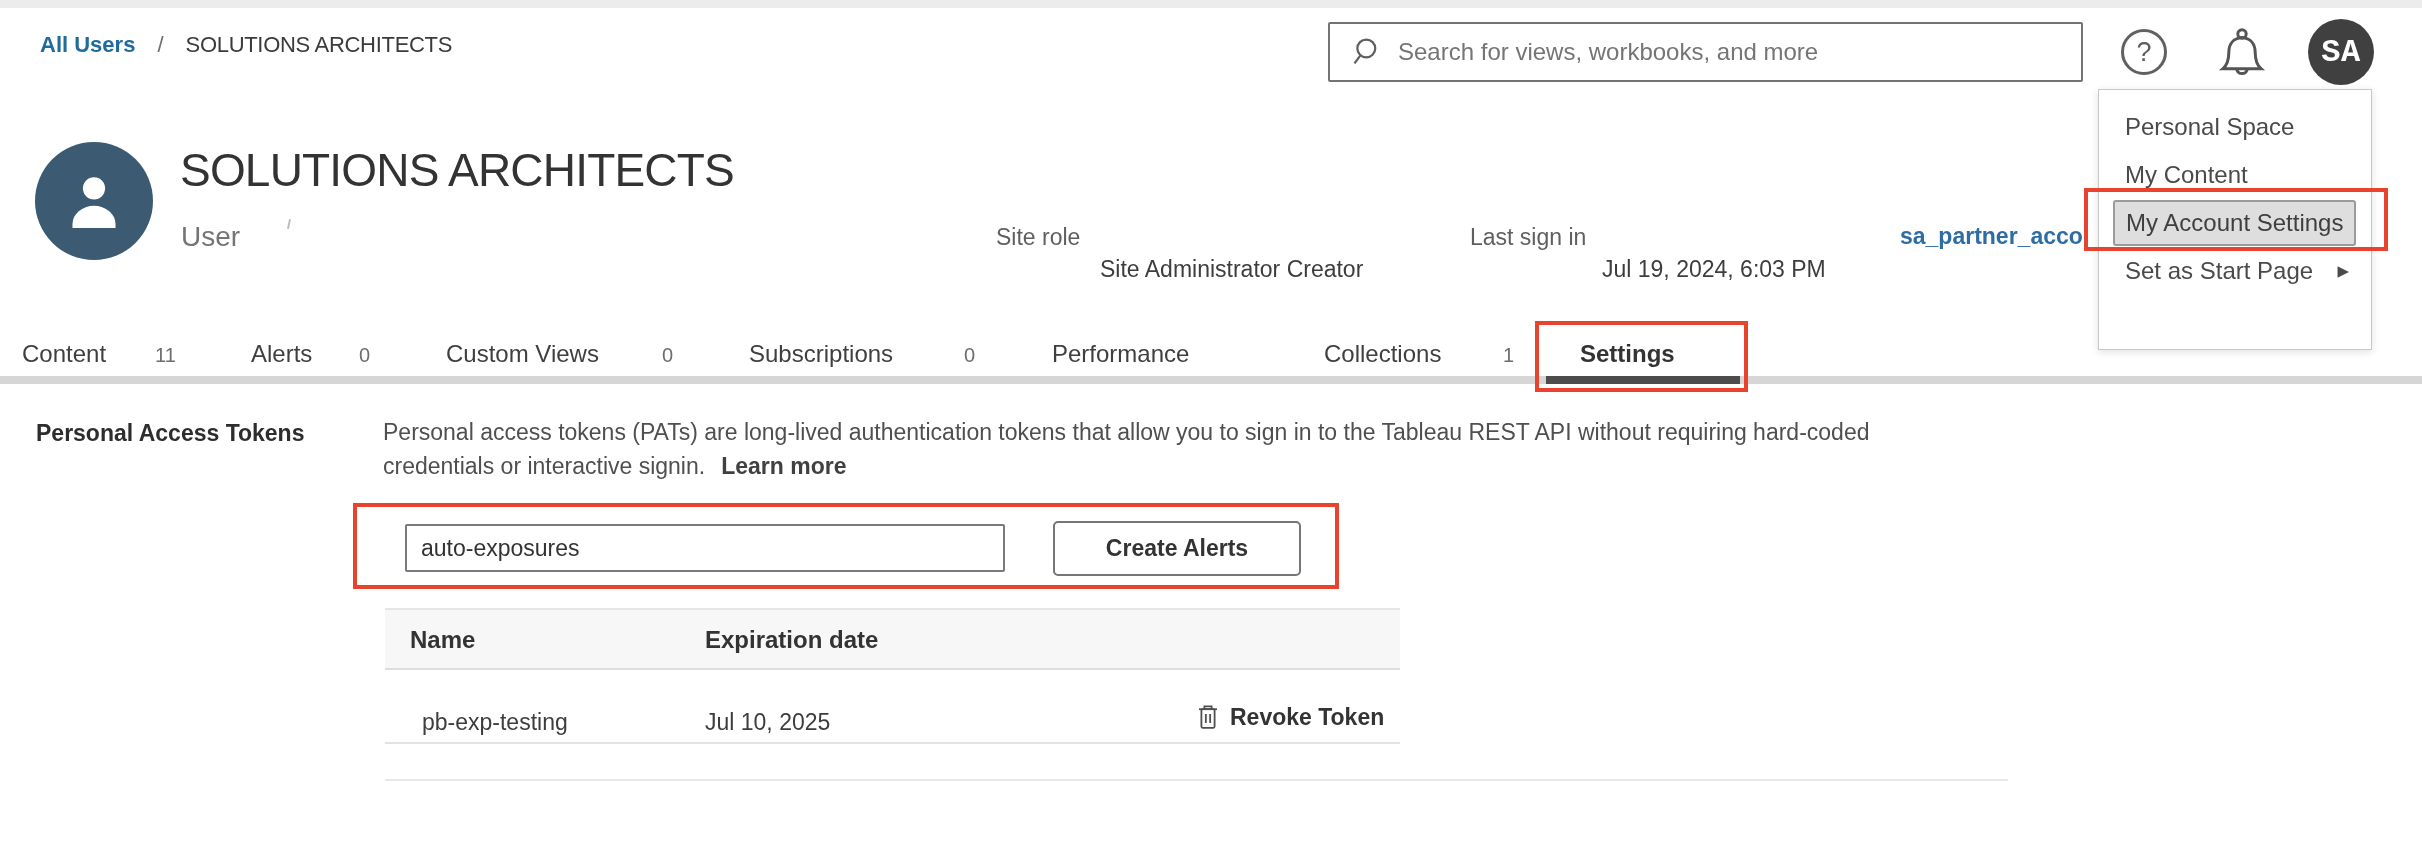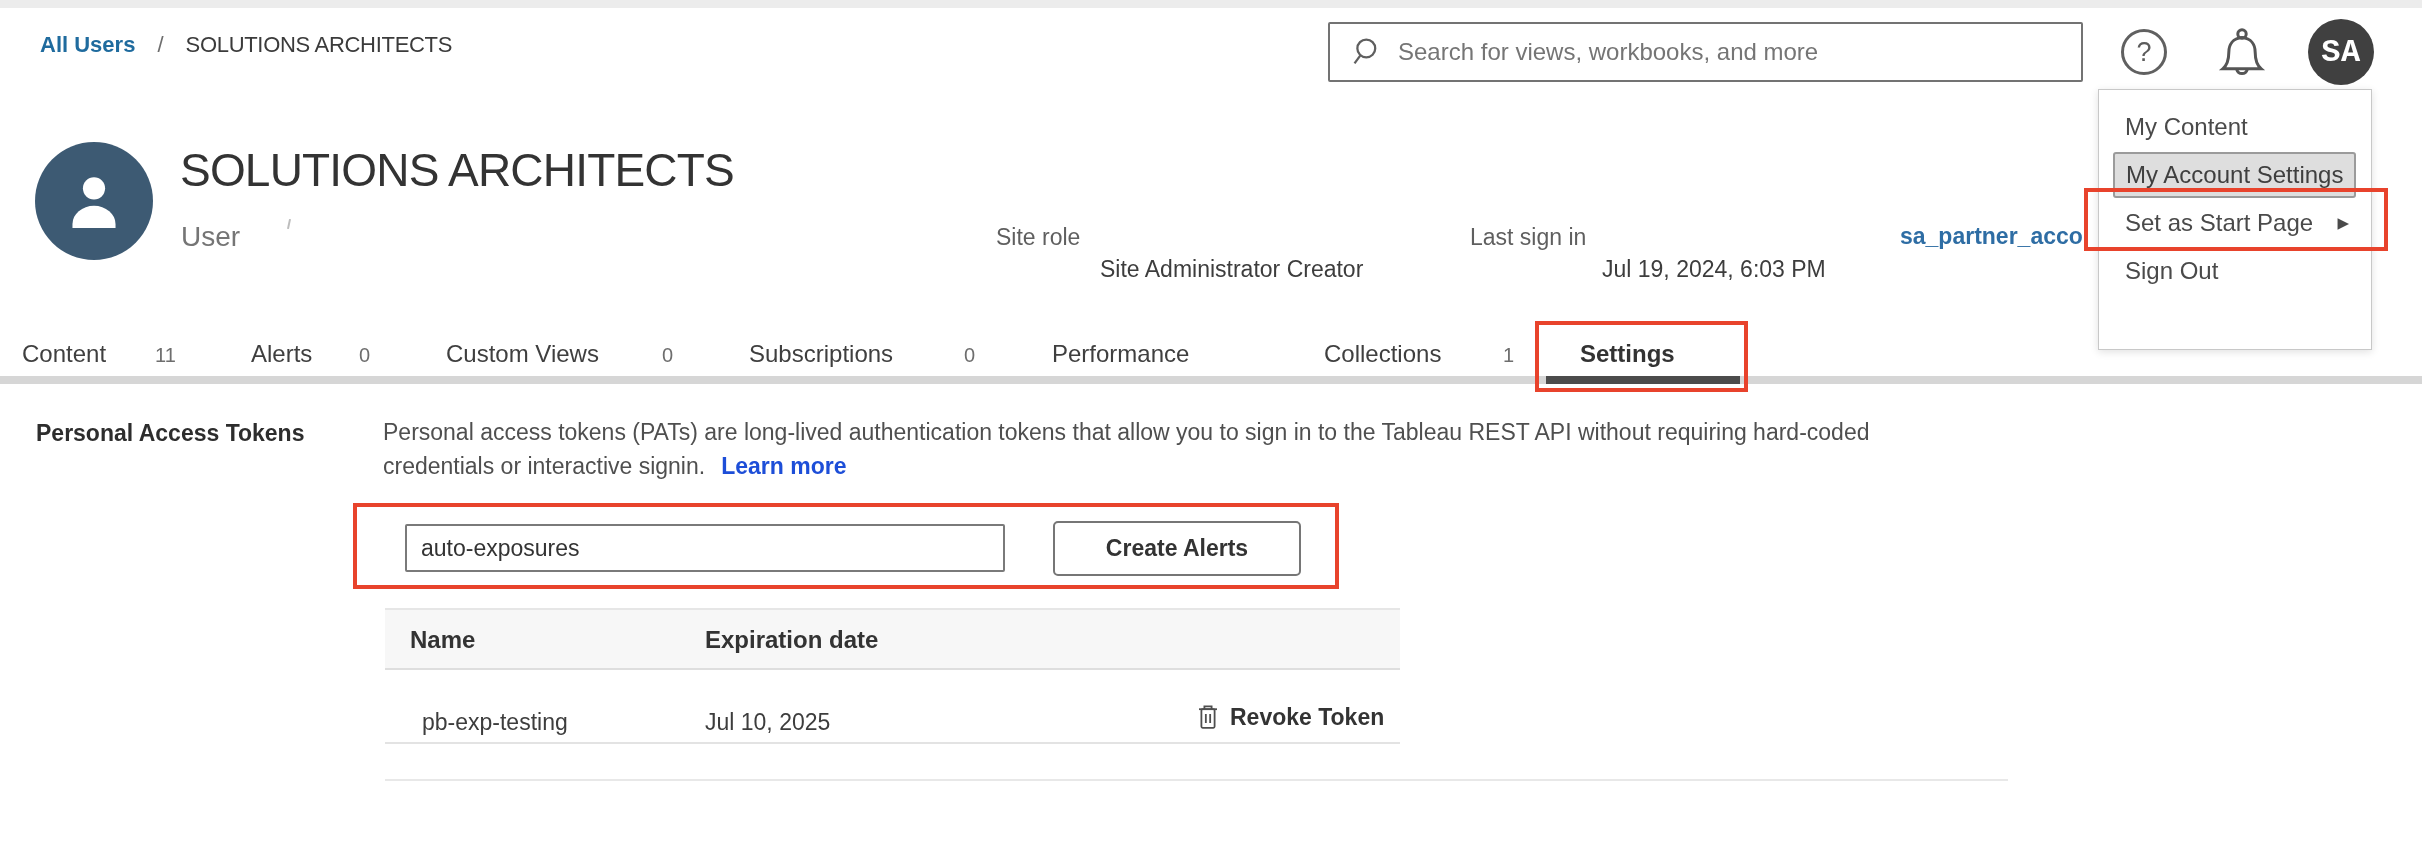--- a/index.html
+++ b/index.html
@@ -71,21 +71,21 @@
   
   .red-box{border:4px solid #e8432c;box-sizing:border-box;z-index:20;pointer-events:none;}
   .red-box-menu{left:2084px;top:188px;width:304px;height:63px;}
   .red-box-tab{left:1535px;top:321px;width:213px;height:71px;}
   .red-box-input{left:353px;top:503px;width:986px;height:86px;}
 
   
   .pat-label{left:36px;top:420px;font-size:23px;font-weight:bold;color:#2d2d2d;white-space:nowrap;}
   .pat-desc1{left:383px;top:419px;font-size:23px;color:#4f4f4f;white-space:nowrap;}
   .pat-desc2{left:383px;top:453px;font-size:23px;color:#4f4f4f;white-space:nowrap;}
-  .learn-more{color:#1d4ed8;font-weight:bold;margin-left:16px;cursor:pointer;}
+  .learn-more{color:#404040;font-weight:bold;margin-left:16px;cursor:pointer;}
 
   .token-input{left:405px;top:524px;width:600px;height:48px;border:2px solid #7a7a7a;border-radius:2px;
                box-sizing:border-box;font-size:23px;color:#333;padding:0 0 0 14px;outline:none;
                font-family:inherit;}
   .create-btn{left:1053px;top:521px;width:248px;height:55px;background:#fff;border:2px solid #767676;
               border-radius:5px;box-sizing:border-box;font-size:23px;font-weight:bold;color:#333;
               display:flex;align-items:center;justify-content:center;cursor:pointer;}
 
   
   .tbl-header{left:385px;top:608px;width:1015px;height:62px;background:#f7f7f7;
@@ -123,27 +123,27 @@
 
   <div class="abs help-icon">?</div>
   <svg class="abs bell-icon" viewBox="0 0 26 27" fill="none" stroke="#555" stroke-width="1.5">
     <circle cx="13" cy="4" r="2.1"></circle>
     <path d="M13 5.8 c4.6 0.4 6.6 3.6 6.6 7.4 c0 4.4 1.2 6.6 3 8.2 H3.4 c1.8-1.6 3-3.8 3-8.2 c0-3.8 2-7 6.6-7.4 z"></path>
     <path d="M10.4 21.8 a2.7 2.7 0 0 0 5.2 0"></path>
   </svg>
   <div class="abs avatar-sa">SA</div>
 
   <div class="abs user-menu">
+    <div class="menu-item">Personal Space</div>
     <div class="menu-item">My Content</div>
     <div class="menu-item highlight">My Account Settings</div>
     <div class="menu-item">
       <span>Set as Start Page</span>
       <span class="submenu-arrow">▶</span>
     </div>
-    <div class="menu-item">Sign Out</div>
   </div>
 
   <div class="abs red-box red-box-menu"></div>
 
   <div class="abs avatar-big">
     <svg viewBox="0 0 24 24" fill="#ffffff">
       <circle cx="12" cy="8" r="3.5"></circle>
       <path d="M5.2 20.5 v-1.2 a6.8 5.8 0 0 1 13.6 0 v1.2 z"></path>
     </svg>
   </div>

